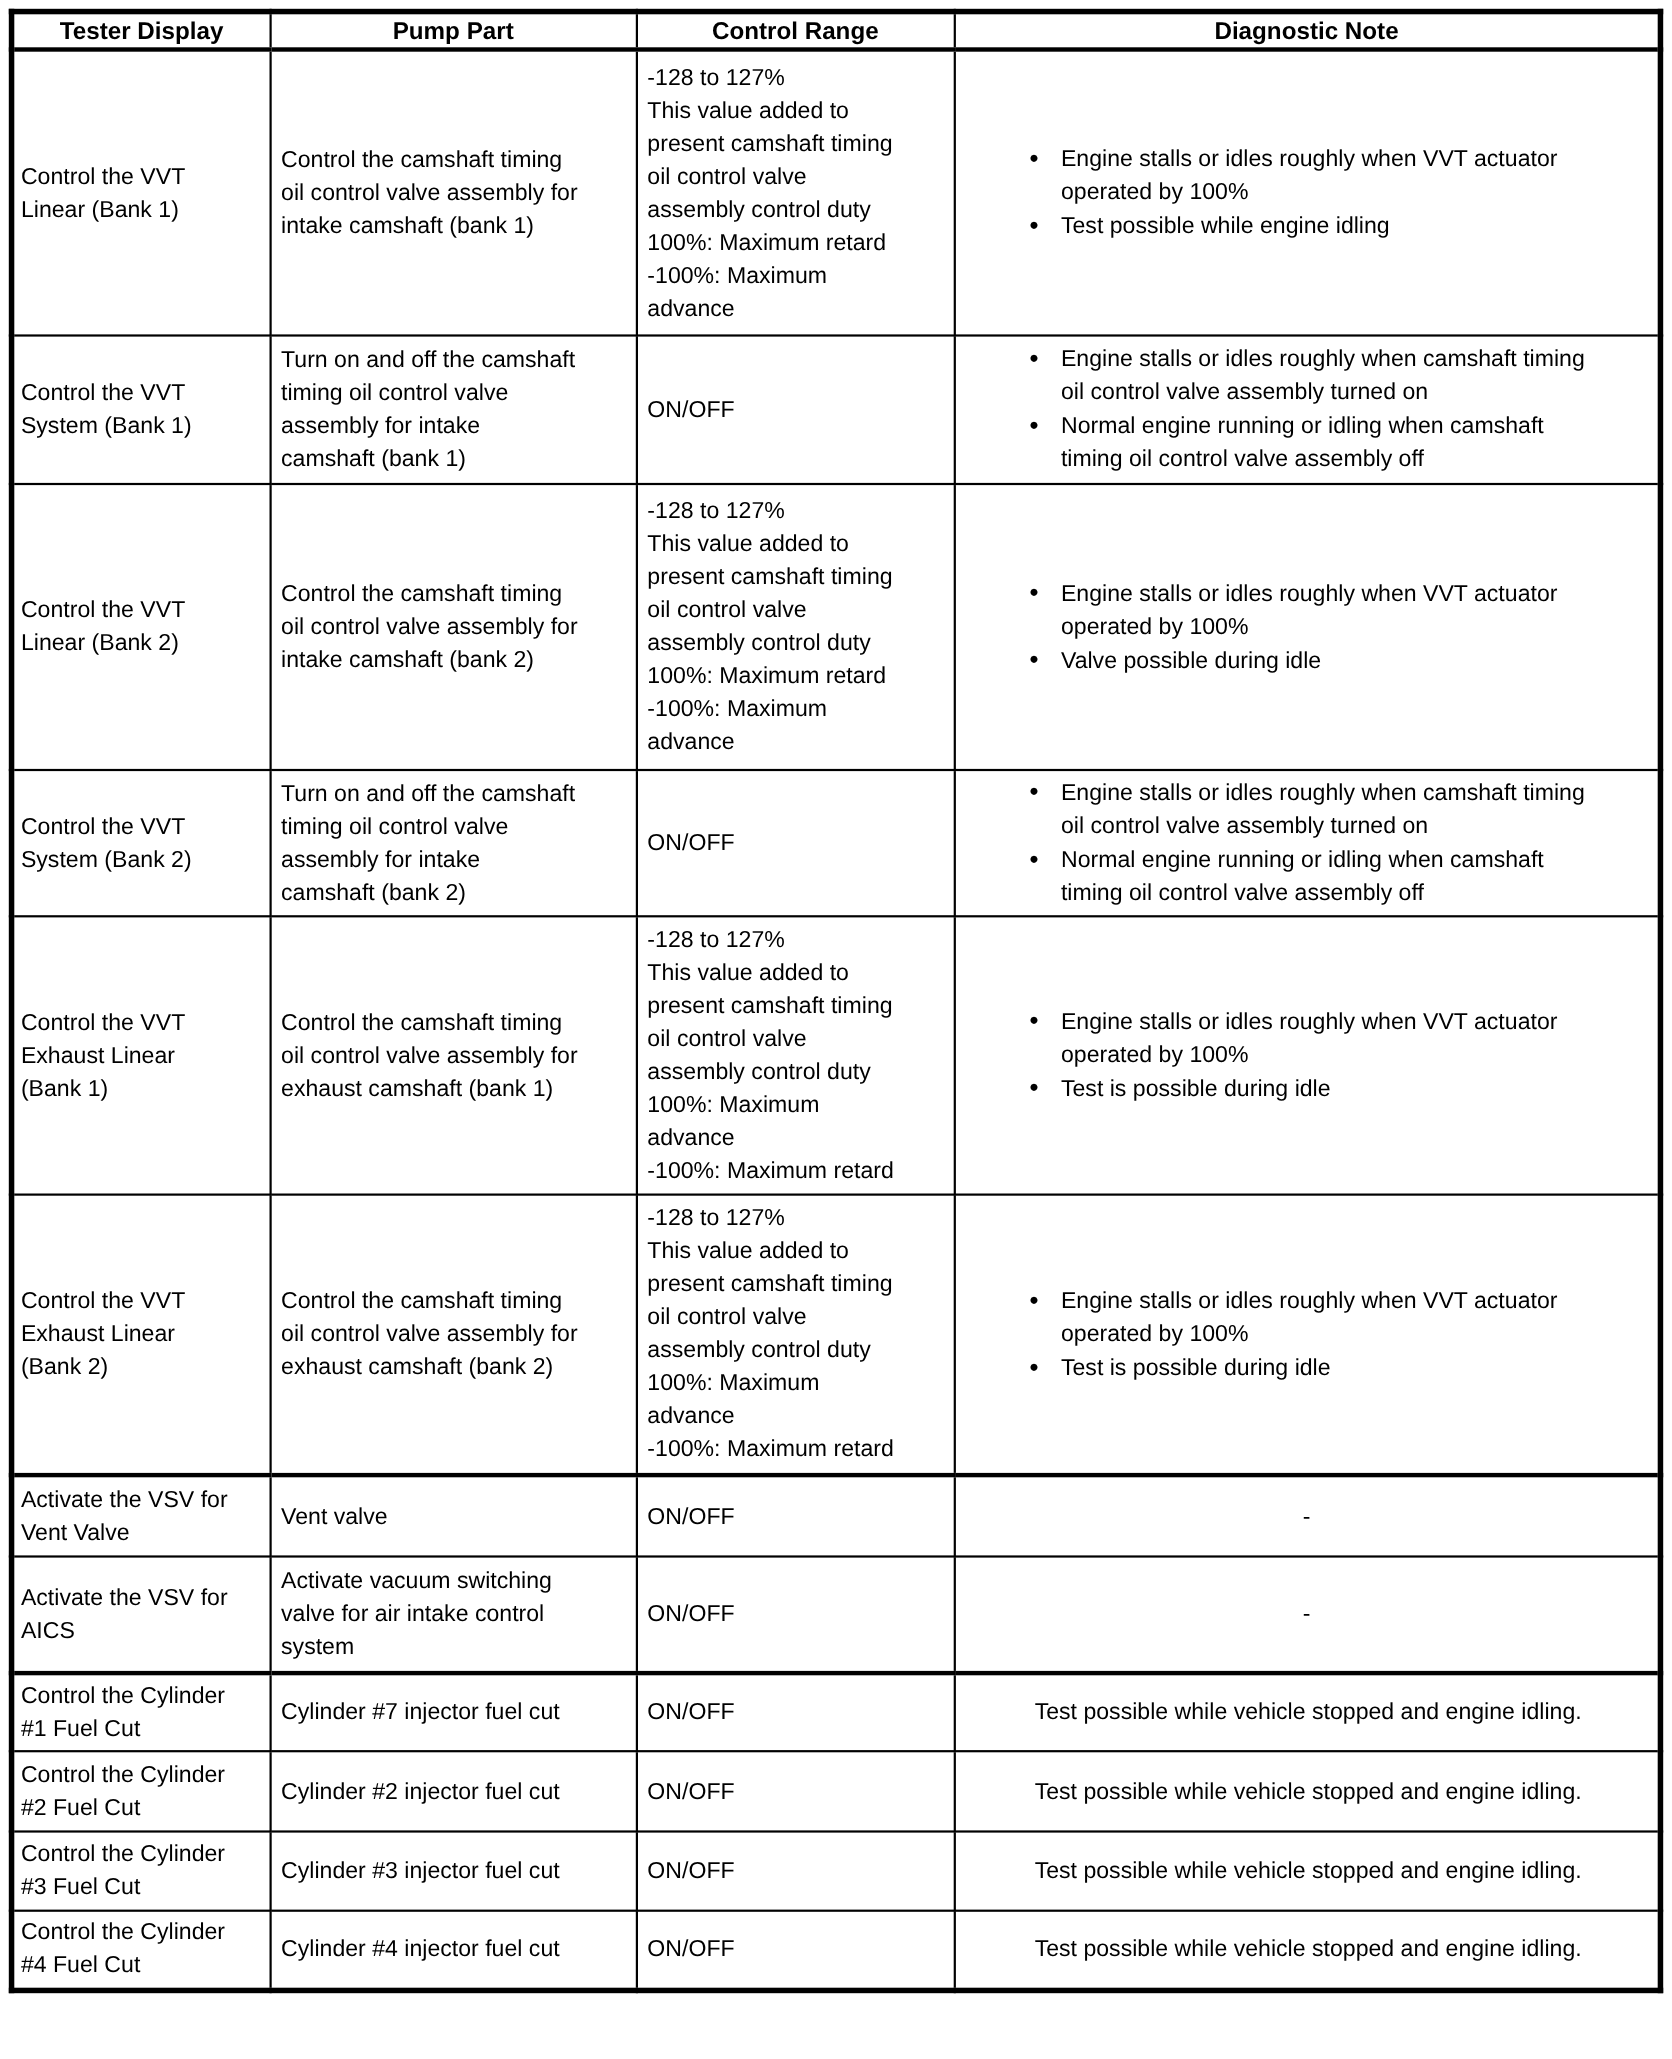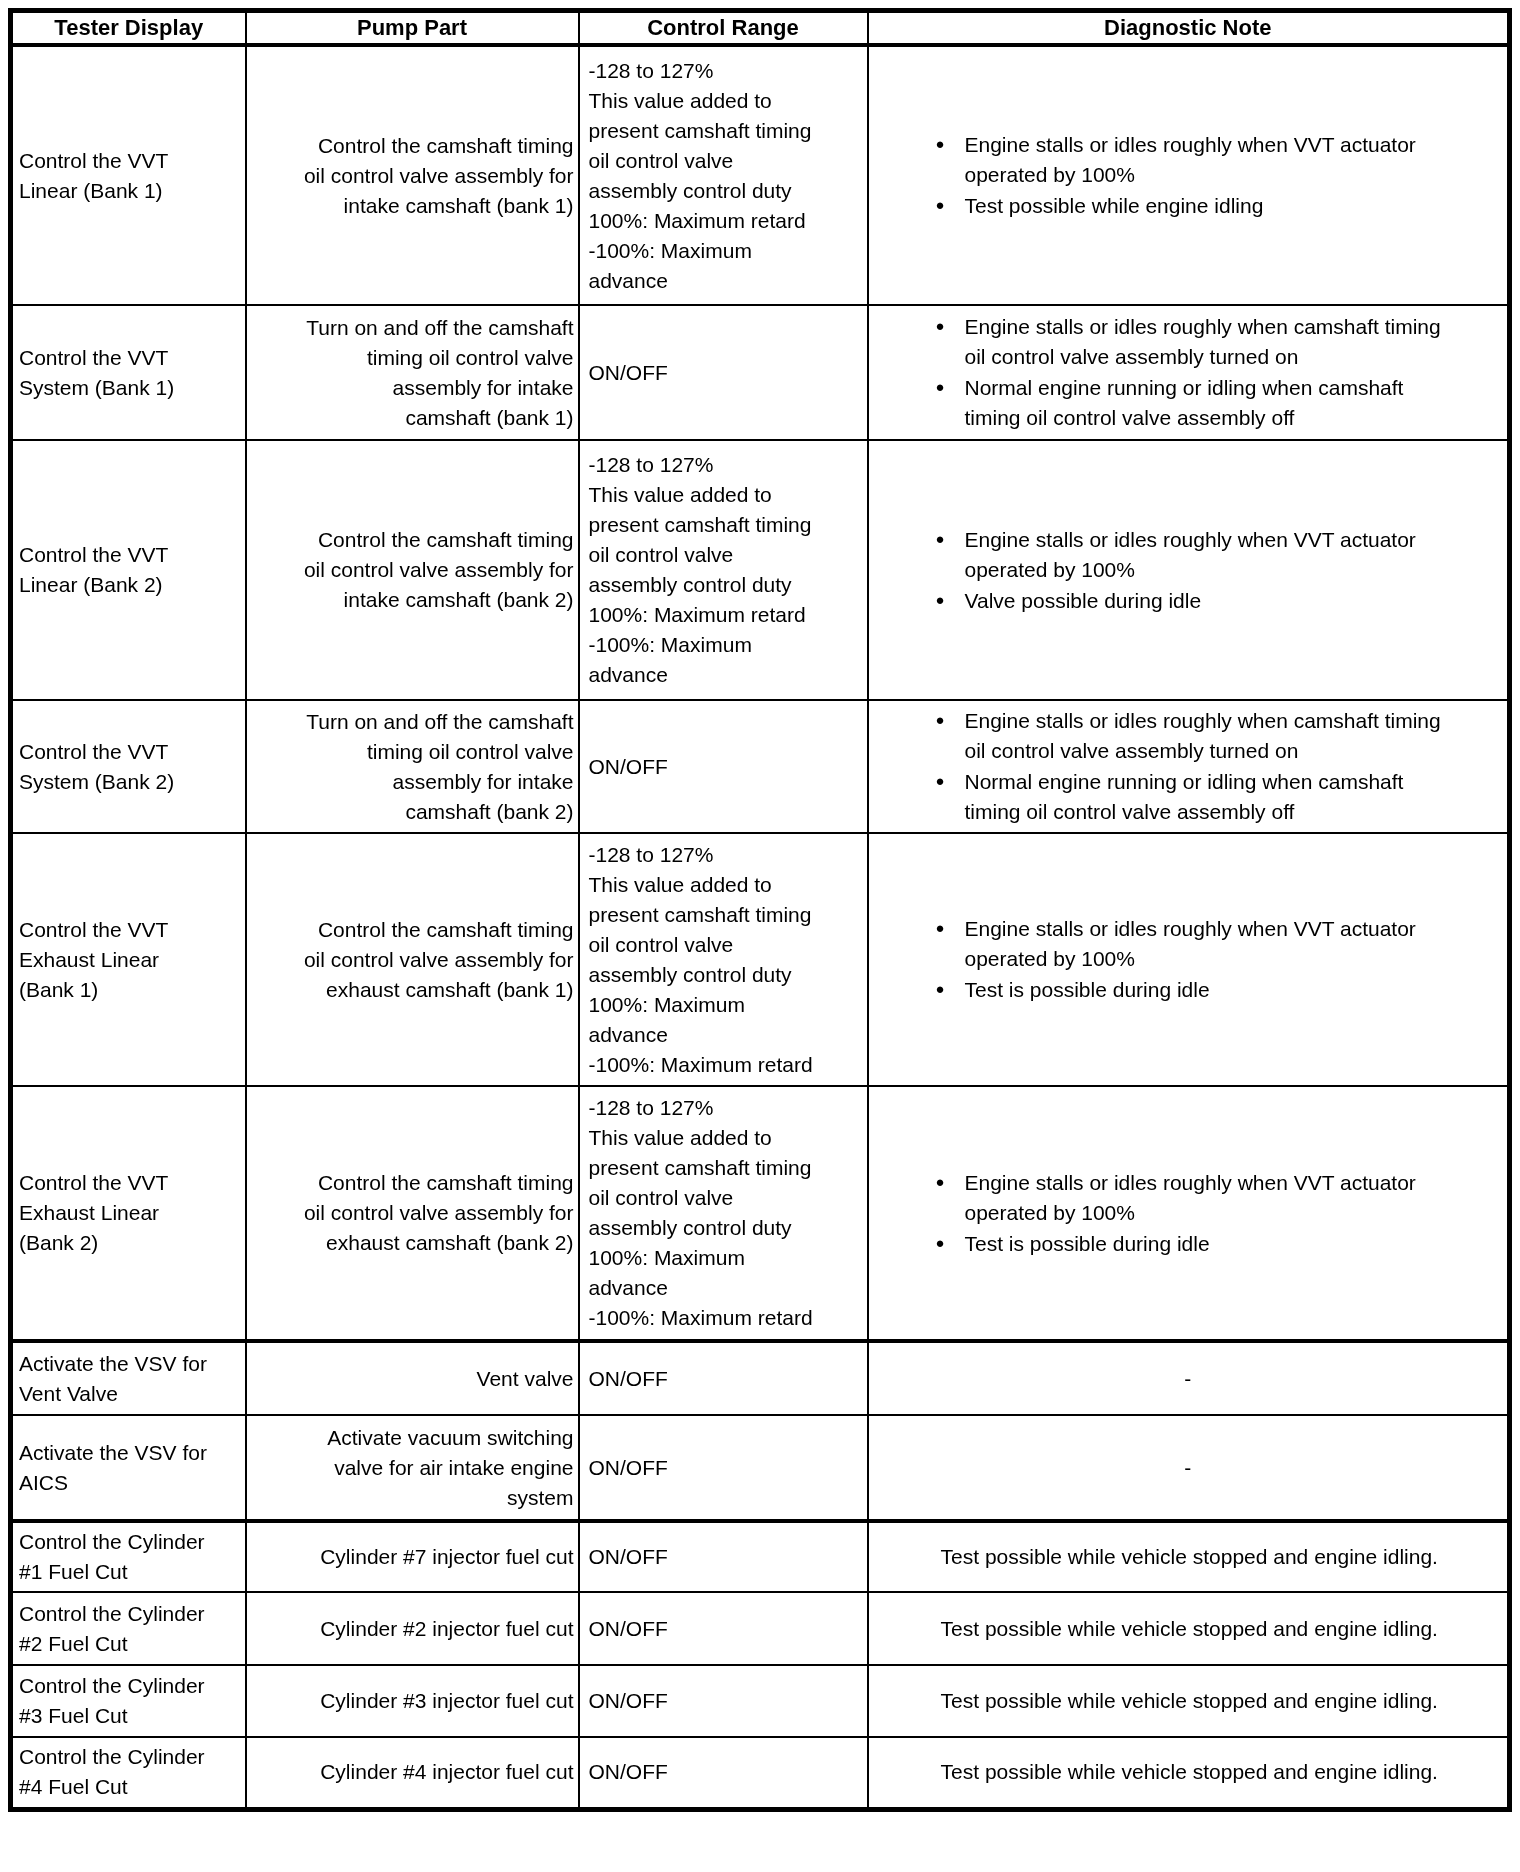--- a/index.html
+++ b/index.html
@@ -36,21 +36,21 @@
     font-size: 22px;
     font-weight: bold;
     text-align: center;
     padding: 2px 4px;
     line-height: 26px;
     border-bottom: 4px solid #000;
   }
   tr.group-end td { border-bottom: 4px solid #000; }
   .pre { white-space: pre-line; }
   td.c1 { padding-left: 6px; padding-right: 4px; }
-  td.c2 { padding-left: 9px; padding-right: 4px; text-align: right; }
+  td.c2 { padding-left: 9px; padding-right: 4px; }
   td.c3 { padding-left: 9px; padding-right: 4px; }
   td.c4 { padding-left: 0; padding-right: 6px; }
   td.c4 ul.notes {
     list-style: none;
     margin: 0;
     padding: 0 4px 0 96px;
   }
   td.c4 ul.notes li {
     position: relative;
     white-space: pre-line;
@@ -214,21 +214,21 @@
         <td class="c1 pre">Activate the VSV for
 Vent Valve</td>
         <td class="c2 pre">Vent valve</td>
         <td class="c3 pre">ON/OFF</td>
         <td class="c4 dash-cell">-</td>
       </tr>
       <tr class="group-end" style="height:106px">
         <td class="c1 pre">Activate the VSV for
 AICS</td>
         <td class="c2 pre">Activate vacuum switching
-valve for air intake engine
+valve for air intake control
 system</td>
         <td class="c3 pre">ON/OFF</td>
         <td class="c4 dash-cell">-</td>
       </tr>
       <tr style="height:67px">
         <td class="c1 pre">Control the Cylinder
 #1 Fuel Cut</td>
         <td class="c2 pre">Cylinder #7 injector fuel cut</td>
         <td class="c3 pre">ON/OFF</td>
         <td class="c4 plain-cell">Test possible while vehicle stopped and engine idling.</td>

